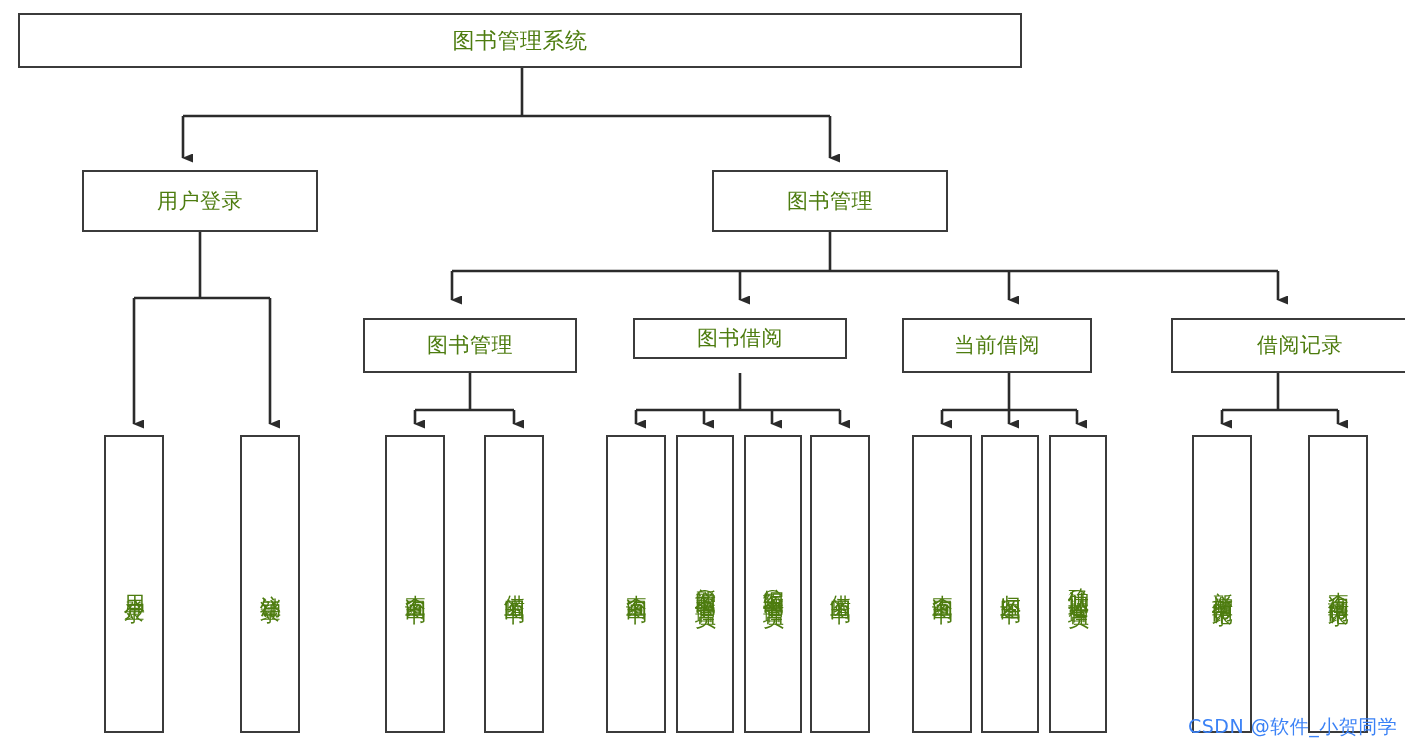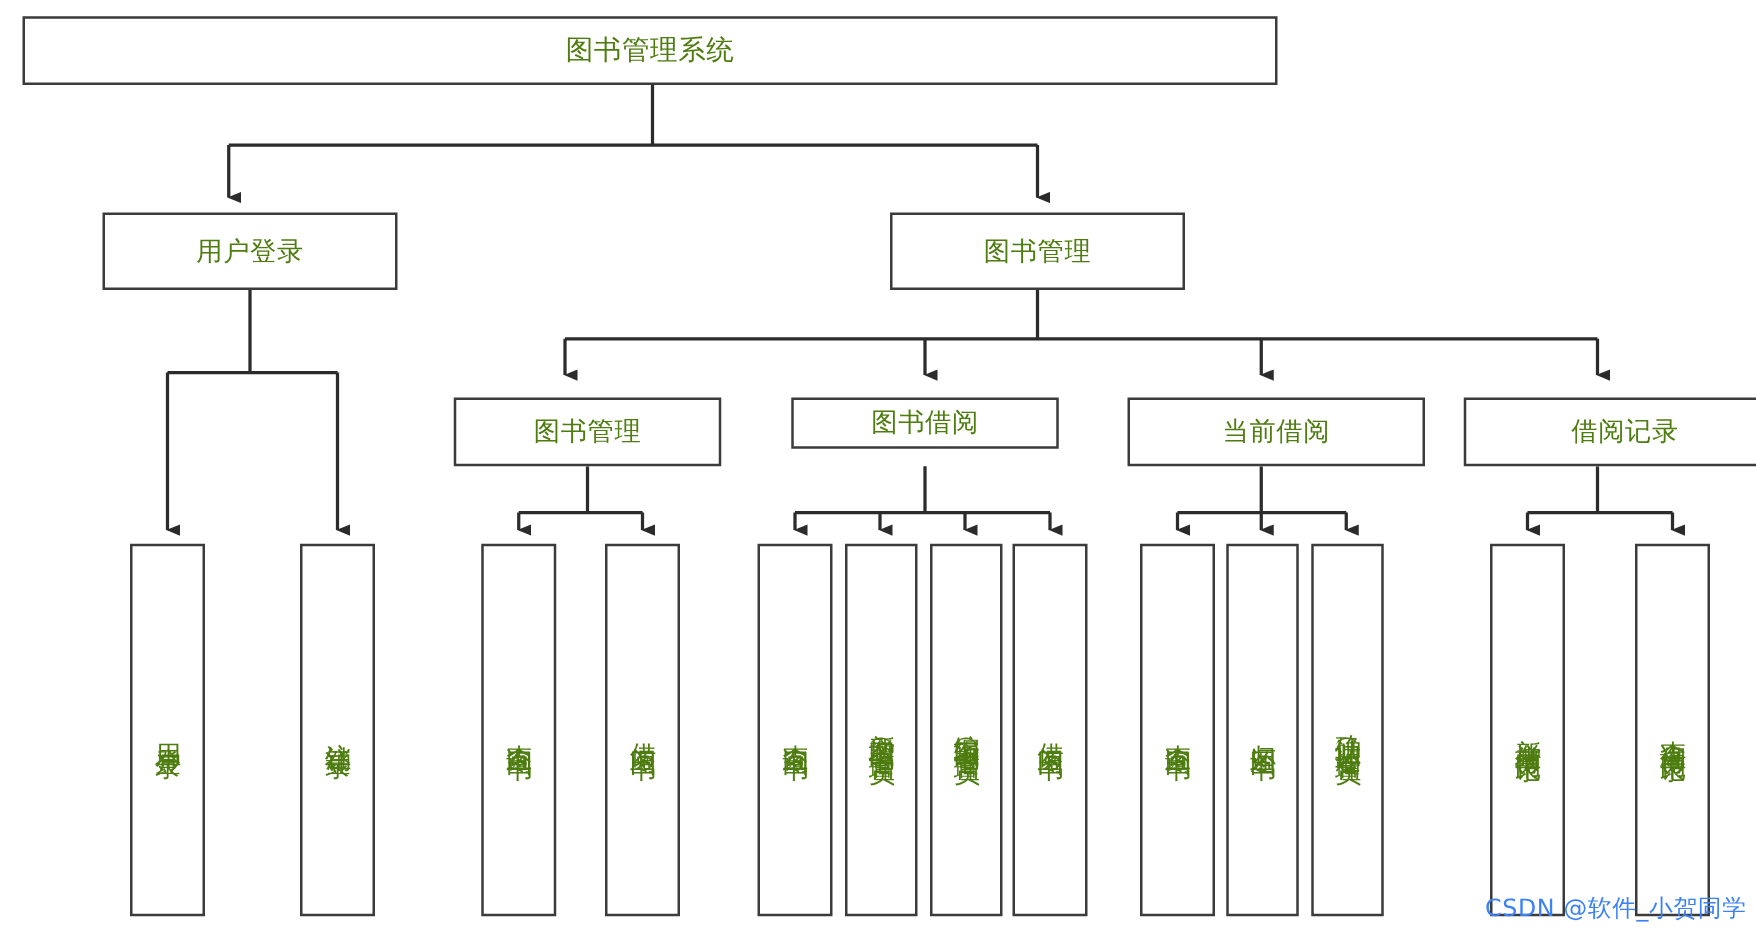--- a/index.html
+++ b/index.html
@@ -148,21 +148,21 @@
   </div>
 
   <div class="node horiz" style="left:363px; top:318px; width:214px; height:55px;">
     <span class="label">图书管理</span>
   </div>
 
   <div class="node horiz" style="left:633px; top:318px; width:214px; height:41px;">
     <span class="label">图书借阅</span>
   </div>
 
-  <div class="node horiz" style="left:902px; top:318px; width:238px; height:55px;">
+  <div class="node horiz" style="left:902px; top:318px; width:190px; height:55px;">
     <span class="label">当前借阅</span>
   </div>
 
   <div class="node horiz" style="left:1171px; top:318px; width:258px; height:55px;">
     <span class="label">借阅记录</span>
   </div>
 
   <div class="node vert mid" style="left:104px; top:435px; width:60px; height:298px;">
     <span class="label" style="margin-top: 141px;">用户登录</span>
   </div>

